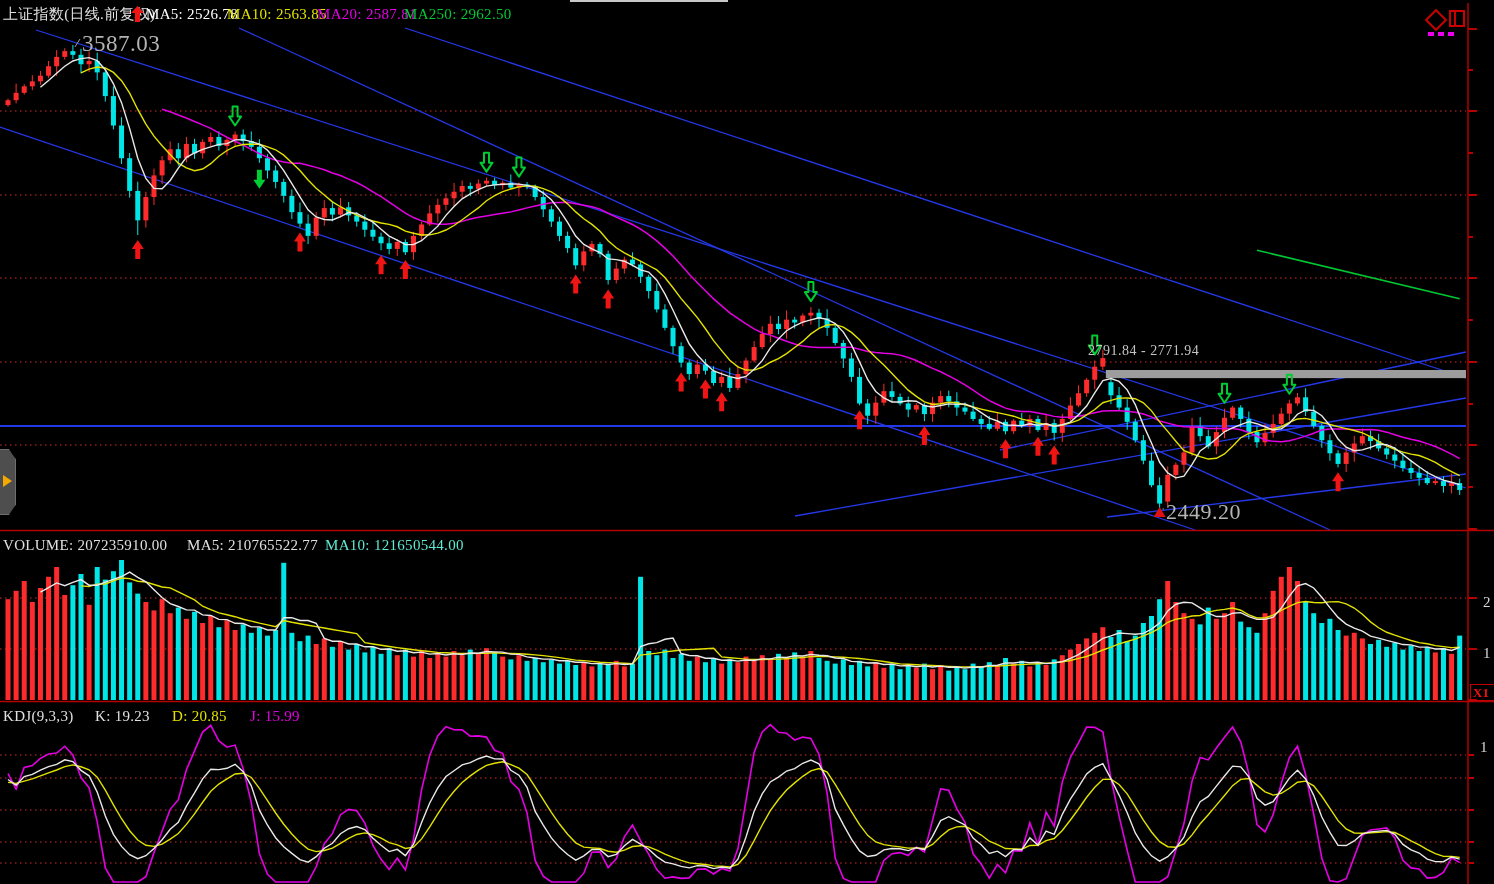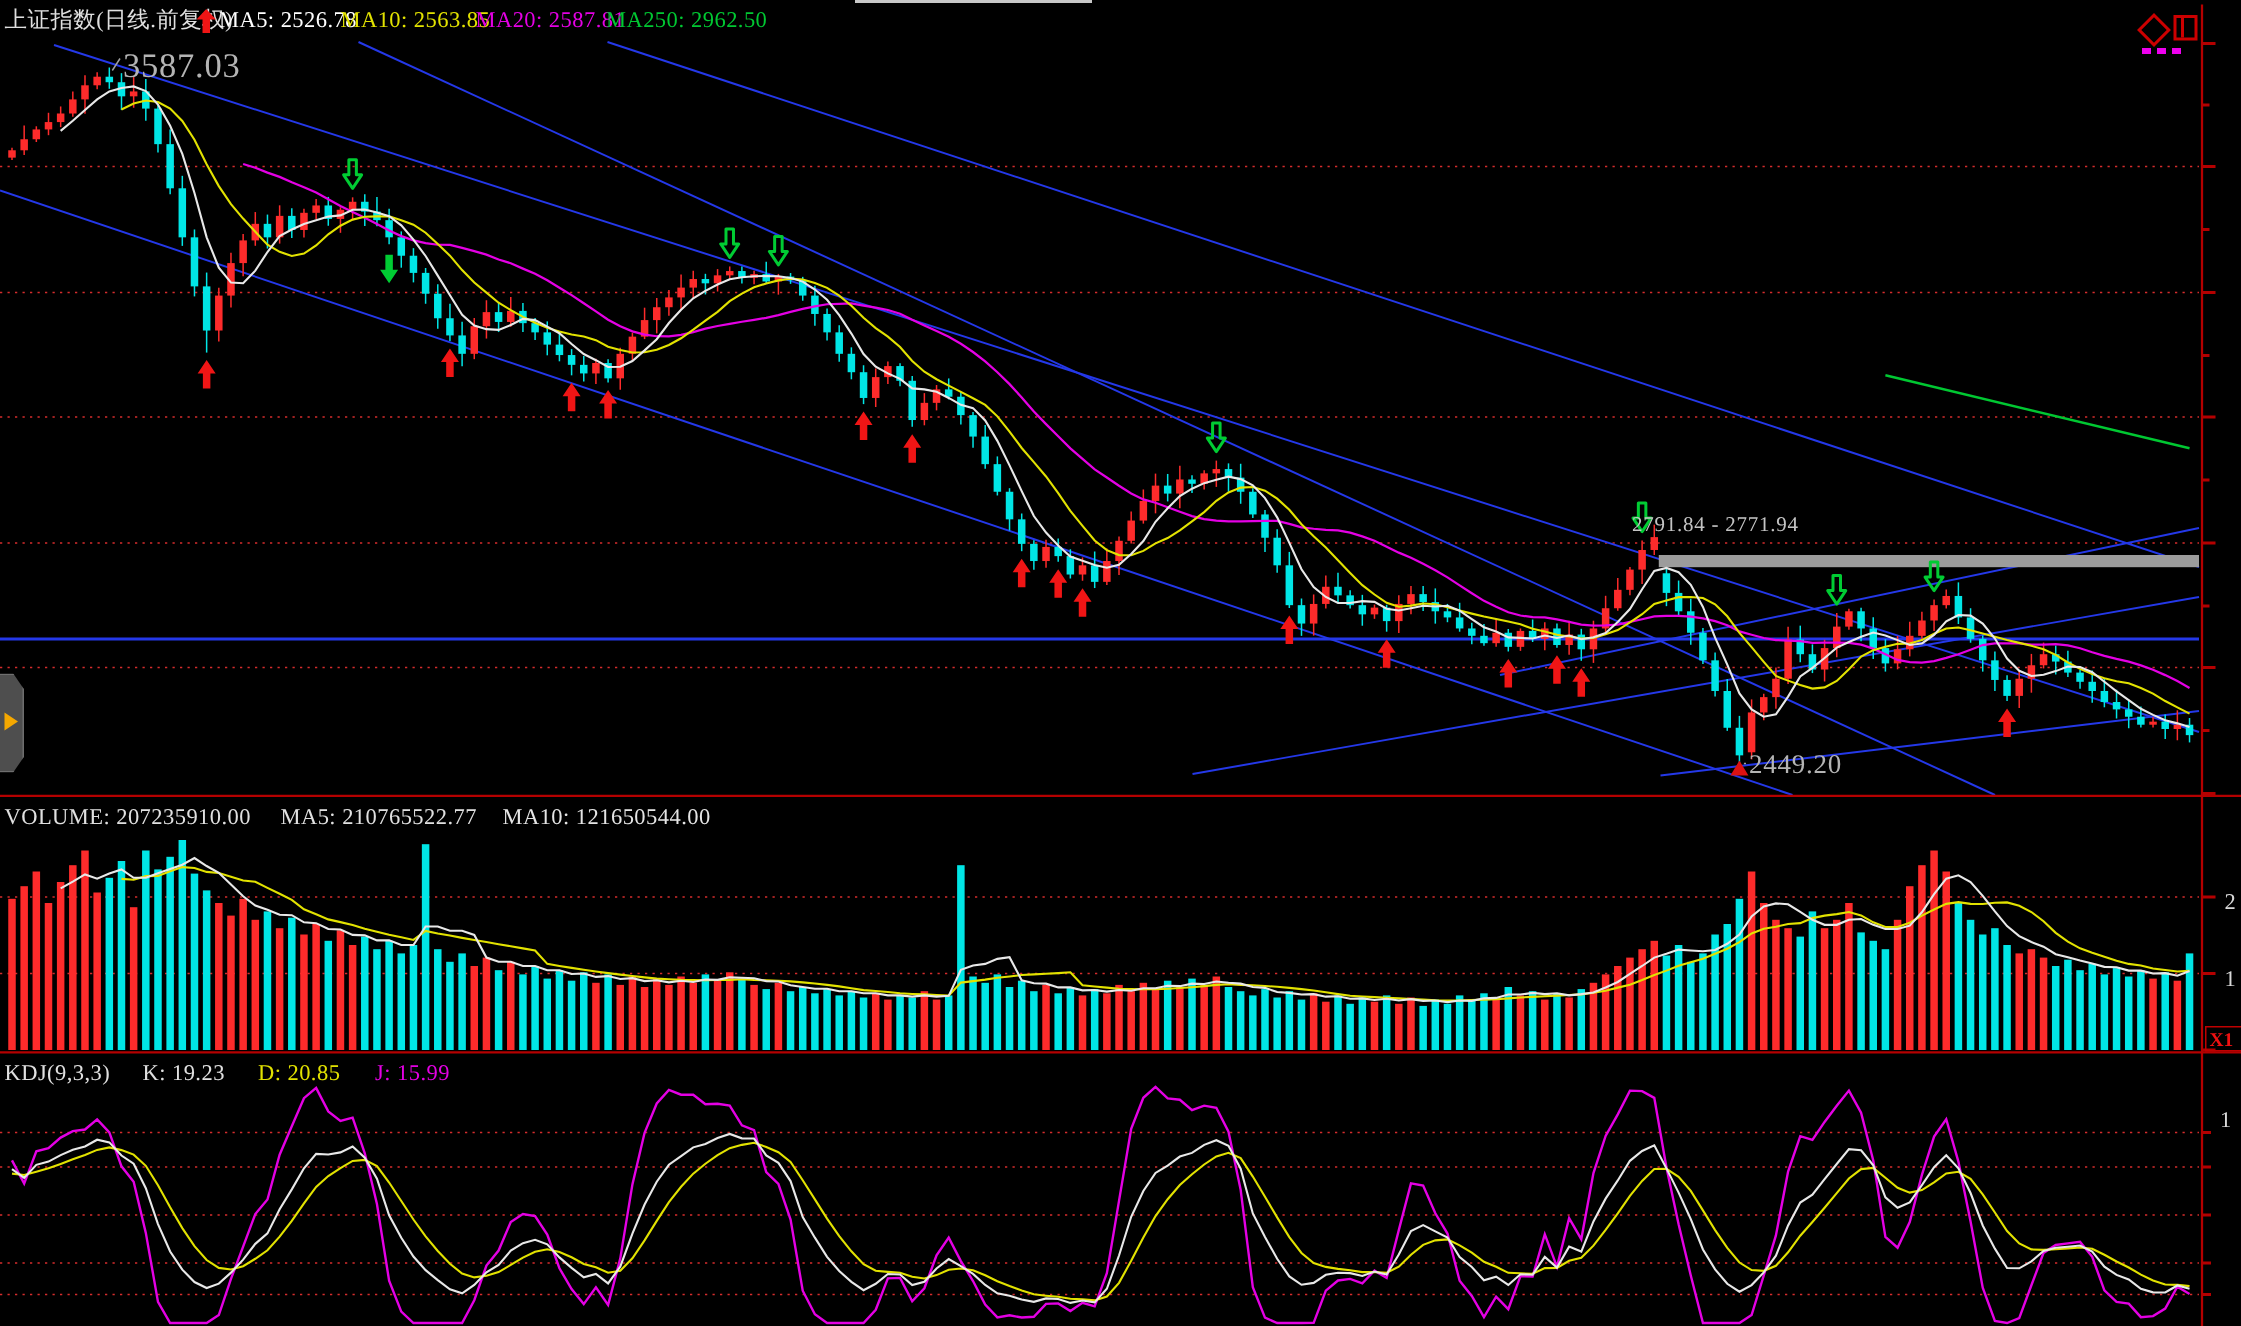--- a/index.html
+++ b/index.html
@@ -687,33 +687,33 @@
     </span>
     <div class="lbl" style="left:146px;color:#ffffff;">MA5: 2526.78</div>
     <div class="lbl" style="left:227px;color:#e2e200;">MA10: 2563.85</div>
     <div class="lbl" style="left:317px;color:#e400e4;">MA20: 2587.81</div>
     <div class="lbl" style="left:404px;color:#00c832;">MA250: 2962.50</div>
   </div>
 
   <div id="vol-header">
     <div class="lbl" style="left:3px;color:#e0e0e0;">VOLUME: 207235910.00</div>
     <div class="lbl" style="left:187px;color:#e0e0e0;">MA5: 210765522.77</div>
-    <div class="lbl" style="left:335px;color:#e5e5e5;">MA10: 121650544.00</div>
+    <div class="lbl" style="left:325px;color:#5eead4;">MA10: 121650544.00</div>
   </div>
 
   <div id="kdj-header">
     <div class="lbl" style="left:3px;color:#e0e0e0;">KDJ(9,3,3)</div>
     <div class="lbl" style="left:95px;color:#e0e0e0;">K: 19.23</div>
     <div class="lbl" style="left:172px;color:#e2e200;">D: 20.85</div>
     <div class="lbl" style="left:250px;color:#e400e4;">J: 15.99</div>
   </div>
 
   <div class="ann" style="left:82px;top:31px;font-size:23px;color:#b4b4b4;">3587.03</div>
   <div class="ann" style="left:1088px;top:343px;font-size:14px;color:#c4c4c4;">2791.84 - 2771.94</div>
-  <div class="ann" style="left:1166px;top:499px;font-size:18px;color:#b4b4b4;">2449.20</div>
+  <div class="ann" style="left:1166px;top:499px;font-size:22px;color:#b4b4b4;">2449.20</div>
 
   <div class="axis-lbl" style="left:1483px;top:594px;">2</div>
   <div class="axis-lbl" style="left:1483px;top:645px;">1</div>
   <div class="axis-lbl" style="left:1480px;top:739px;">1</div>
   <div id="x1-box">X1</div>
 
   <div id="corner-icons">
     <div id="diamond-icon"></div>
     <div id="split-window-icon"></div>
     <div class="mdash" style="left:4px;"></div>

